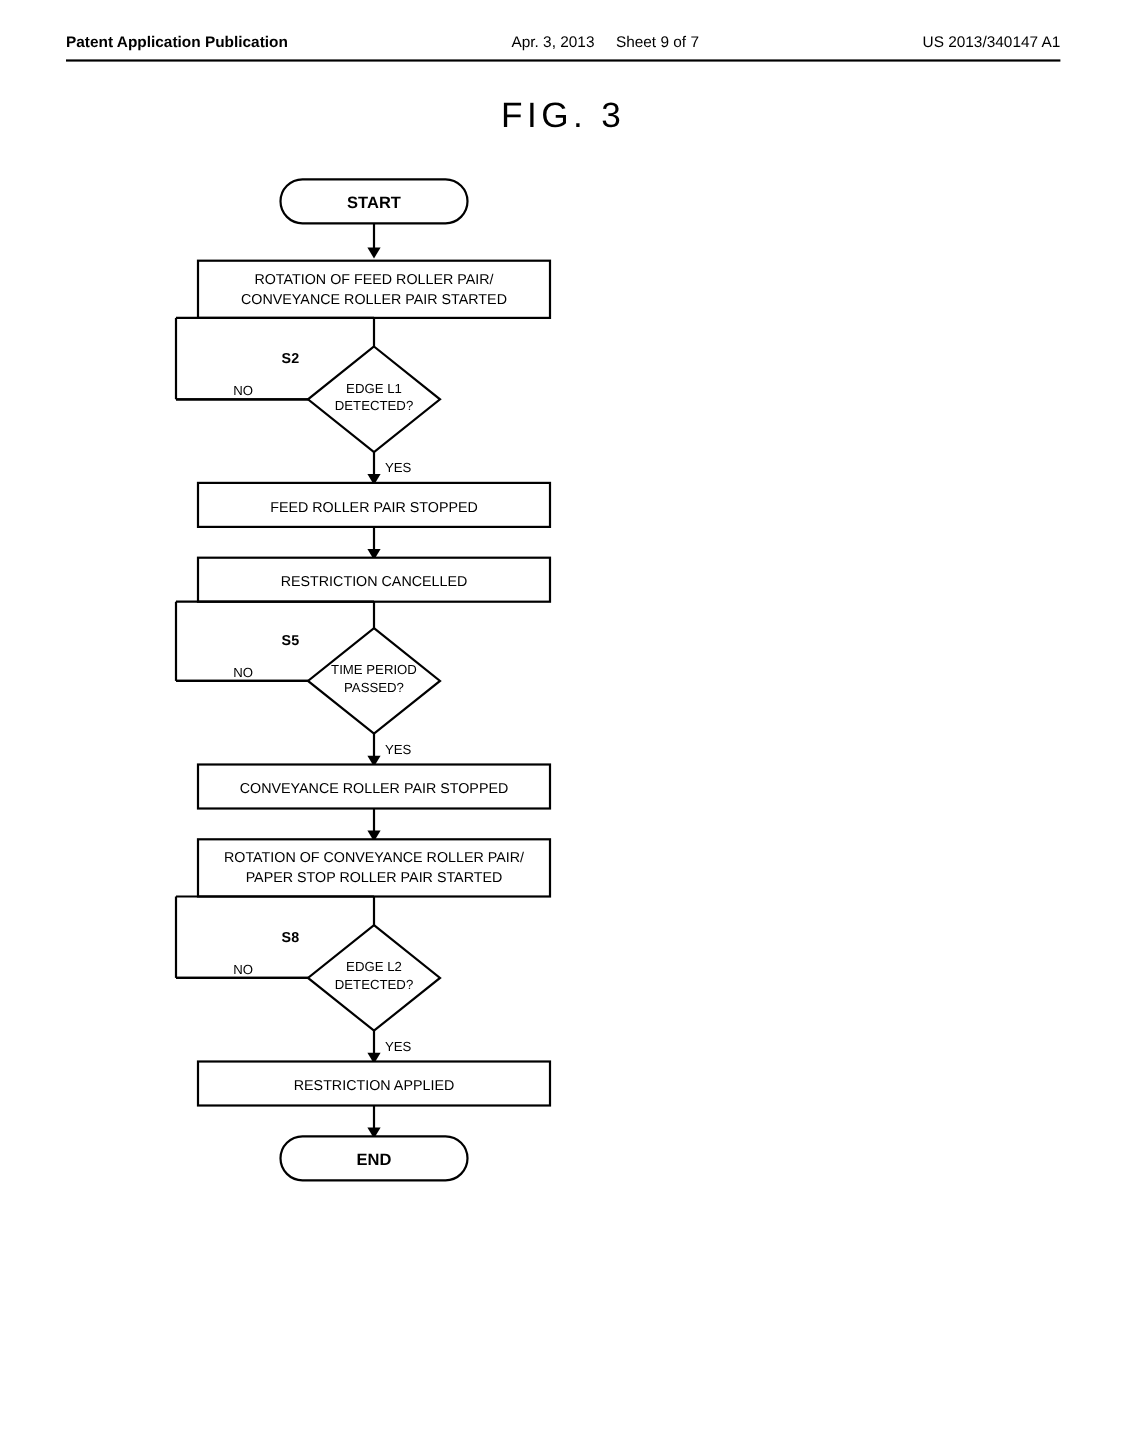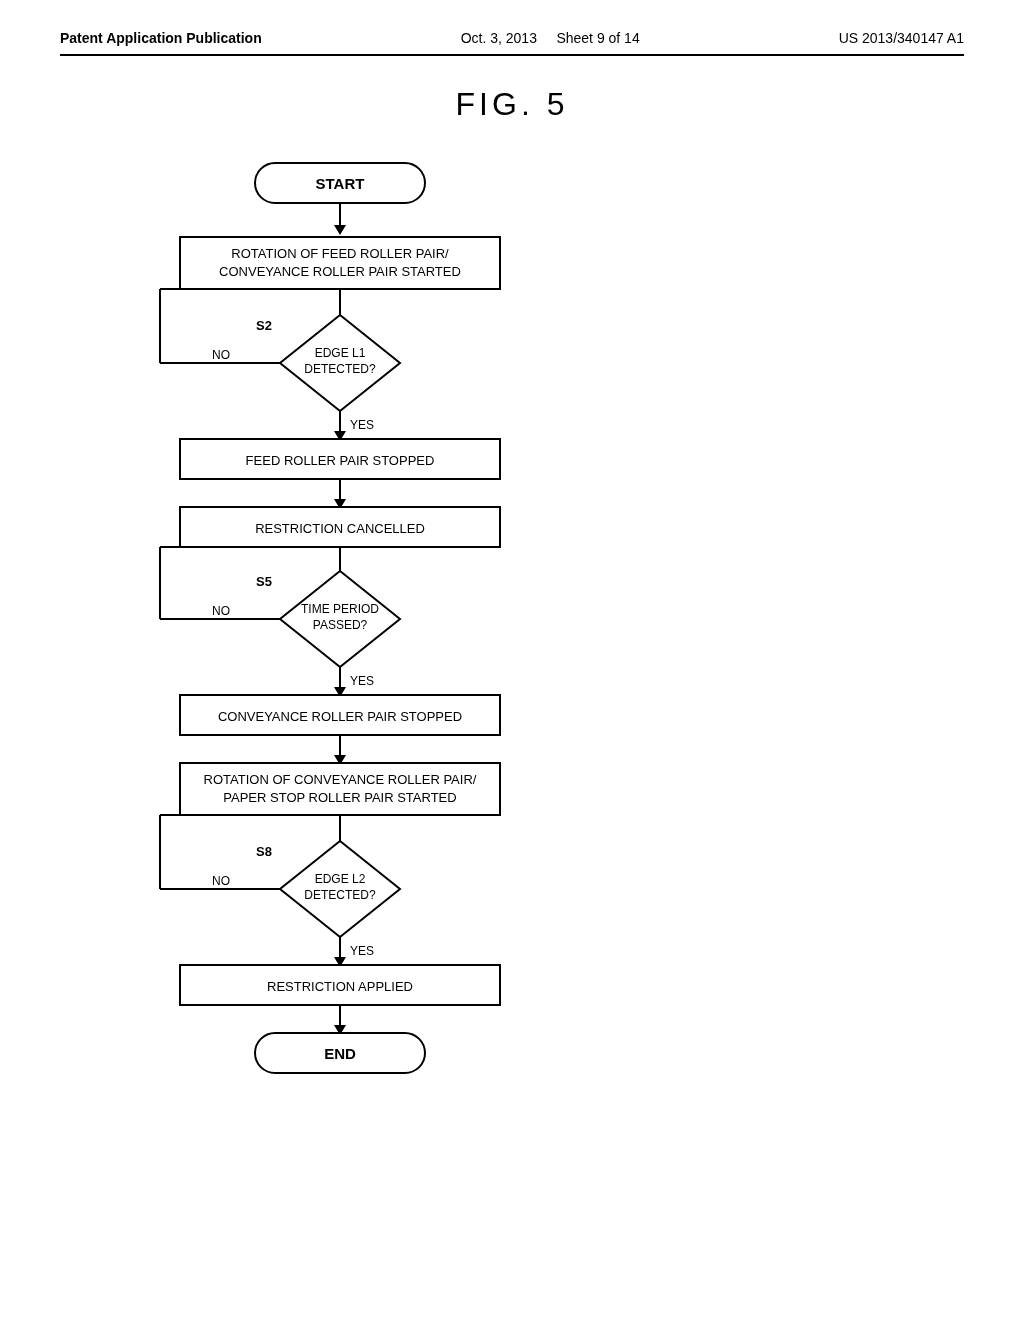--- a/index.html
+++ b/index.html
@@ -69,27 +69,27 @@
     }
   </style>
 </head>
 <body>
 
 <div class="page">
 
   <div class="header">
     <div class="header-left">Patent Application Publication</div>
     <div class="header-center">
-      <span>Oct. 3, 2013</span>&nbsp;&nbsp;&nbsp;&nbsp;
-      <span>Sheet 9 of 14</span>
+      <span>Apr. 3, 2013</span>&nbsp;&nbsp;&nbsp;&nbsp;
+      <span>Sheet 9 of 7</span>
     </div>
     <div class="header-right">US 2013/340147 A1</div>
   </div>
 
-  <div class="fig-title">FIG. 5</div>
+  <div class="fig-title">FIG. 3</div>
 
   <div class="svg-container">
     <svg width="620" height="1050" viewBox="0 0 620 1050">
 
       <rect x="195" y="10" width="170" height="40" rx="20" ry="20" fill="white" stroke="black" stroke-width="2"></rect>
       <text x="280" y="36" text-anchor="middle" font-size="15" font-family="Arial, sans-serif" font-weight="bold">START</text>
 
       <line x1="280" y1="50" x2="280" y2="78" stroke="black" stroke-width="2"></line>
       <polygon points="274,72 280,82 286,72" fill="black"></polygon>
 

